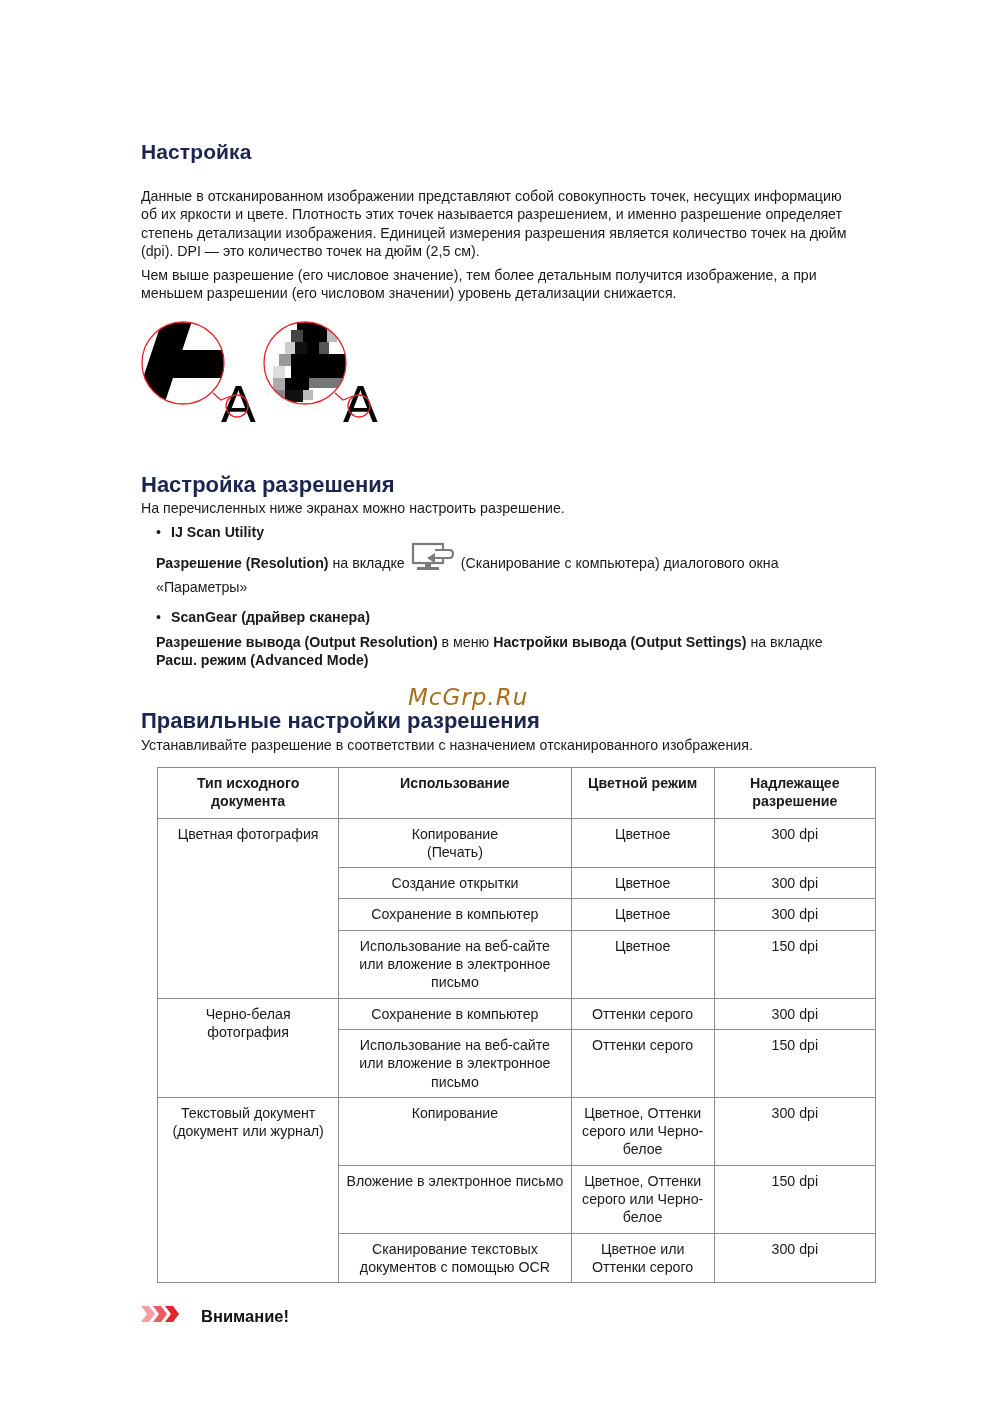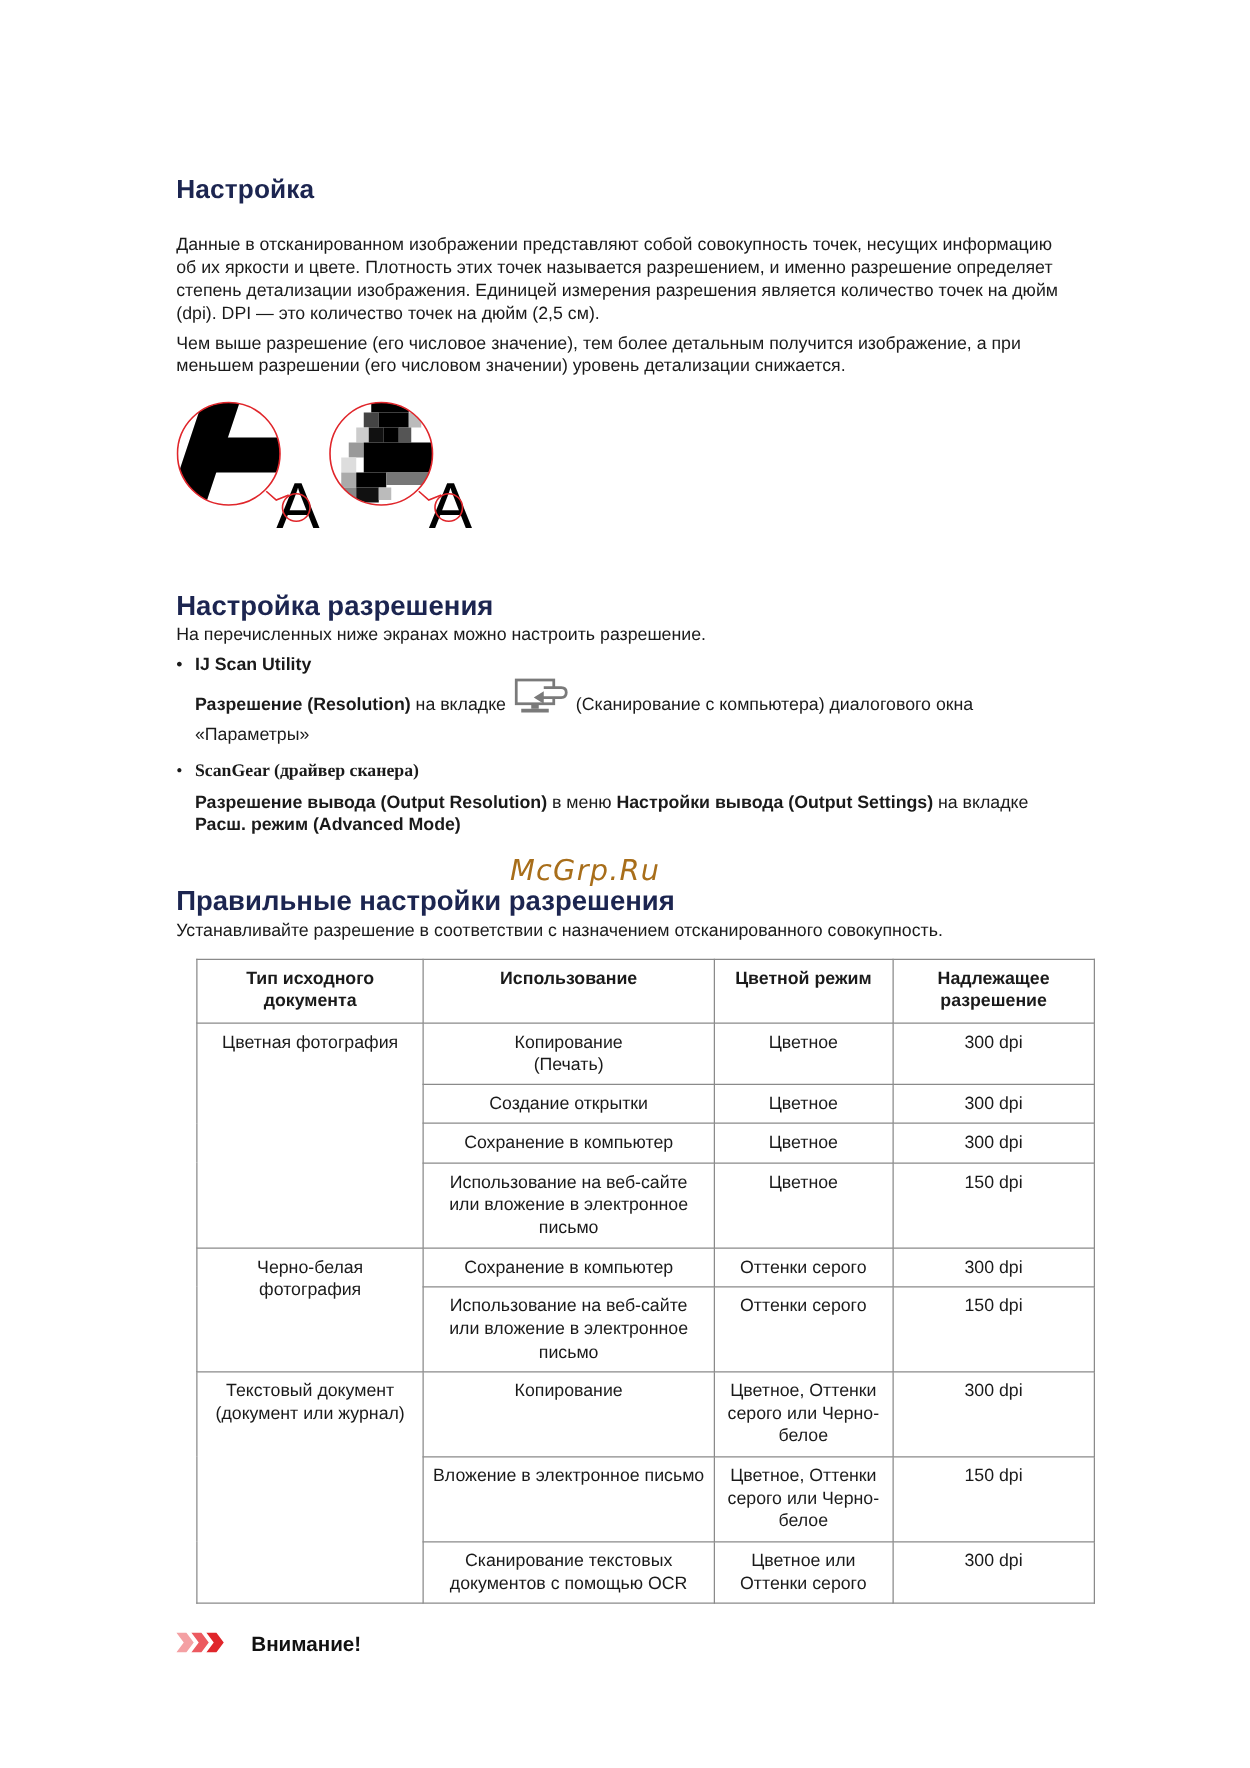--- a/index.html
+++ b/index.html
@@ -15,24 +15,24 @@
     .p { position: absolute; left: 0; width: 715px; margin: 0; font-size: 14.2px; line-height: 18.3px; }
     #p1 { top: 187px; }
     #p2 { top: 266px; }
     .illus { position: absolute; top: 318px; left: 0; }
     h2 {
       position: absolute; left: 0; margin: 0; font-size: 22px; font-weight: bold; color: #1c2550;
     }
     #h2a { top: 472px; }
     #h2b { top: 708px; }
     #p3 { top: 499px; }
-    .bullet { position: absolute; left: 0; font-size: 14.2px; font-weight: bold; }
+    .bullet { position: absolute; left: 15px; font-size: 14.2px; font-weight: bold; }
     .bullet .dot { display: inline-block; width: 15px; font-weight: normal; }
     #b1 { top: 524px; }
-    #b2 { top: 609px; font-family: Liberation Serif, serif; }
+    #b2 { top: 609px; }
     .sub { position: absolute; left: 15px; width: 700px; font-size: 14.2px; line-height: 18.3px; }
     #sub1 { top: 540px; }
     #sub2 { top: 633px; }
     .inline-icon { display: inline-block; vertical-align: -6px; margin: 0 2px; }
     #p4 { top: 736px; }
     table {
       position: absolute; top: 767px; left: 16px; width: 719px;
       border-collapse: collapse; font-size: 14.2px; line-height: 18.3px;
     }
     th, td { border: 1.5px solid #8a8a8a; vertical-align: top; text-align: center; padding: 6px 7px 6px 7px; }
@@ -123,21 +123,21 @@
   </div>
 
   <div class="bullet" id="b2">
     <span class="dot">•</span><span>ScanGear (драйвер сканера)</span>
   </div>
   <div class="sub" id="sub2">
     <b>Разрешение вывода (Output Resolution)</b><span> в меню </span><b>Настройки вывода (Output Settings)</b><span> на вкладке </span><b>Расш. режим (Advanced Mode)</b>
   </div>
 
   <h2 id="h2b">Правильные настройки разрешения</h2>
-  <p class="p" id="p4">Устанавливайте разрешение в соответствии с назначением отсканированного совокупность.</p>
+  <p class="p" id="p4">Устанавливайте разрешение в соответствии с назначением отсканированного изображения.</p>
 
   <table>
     <colgroup>
         <col class="c1">
         <col class="c2">
         <col class="c3">
         <col class="c4">
       </colgroup>
     <thead>
       <tr>

